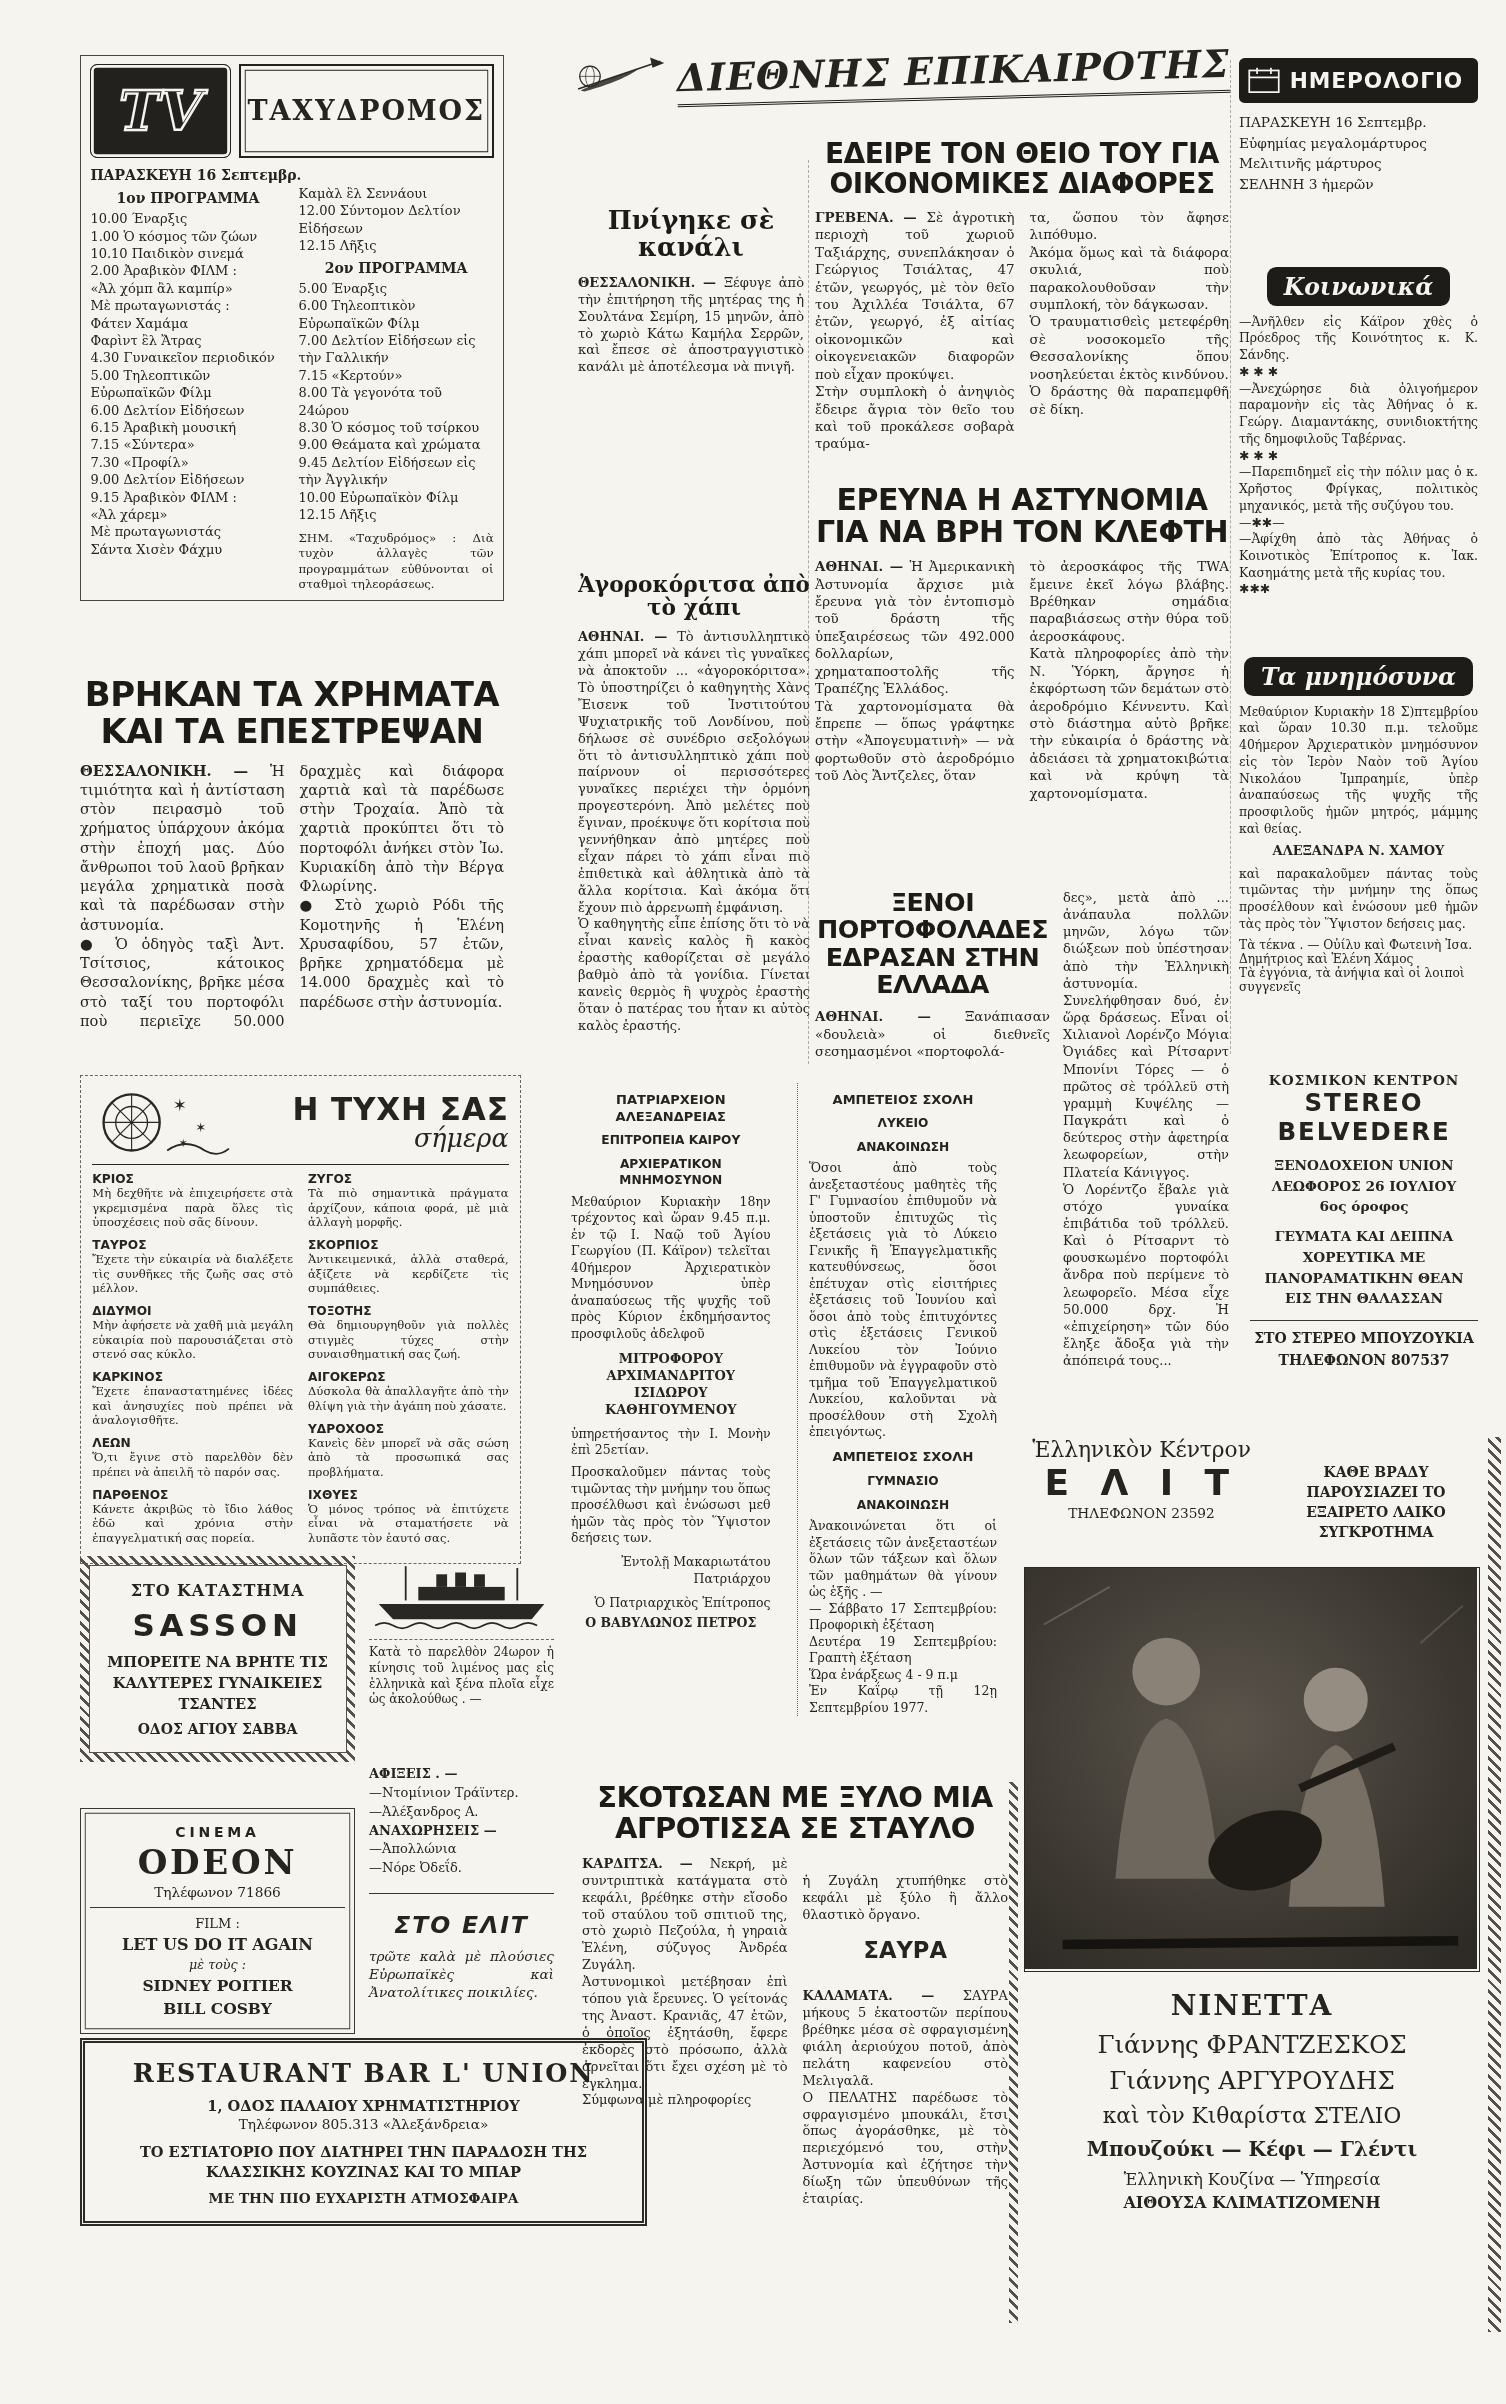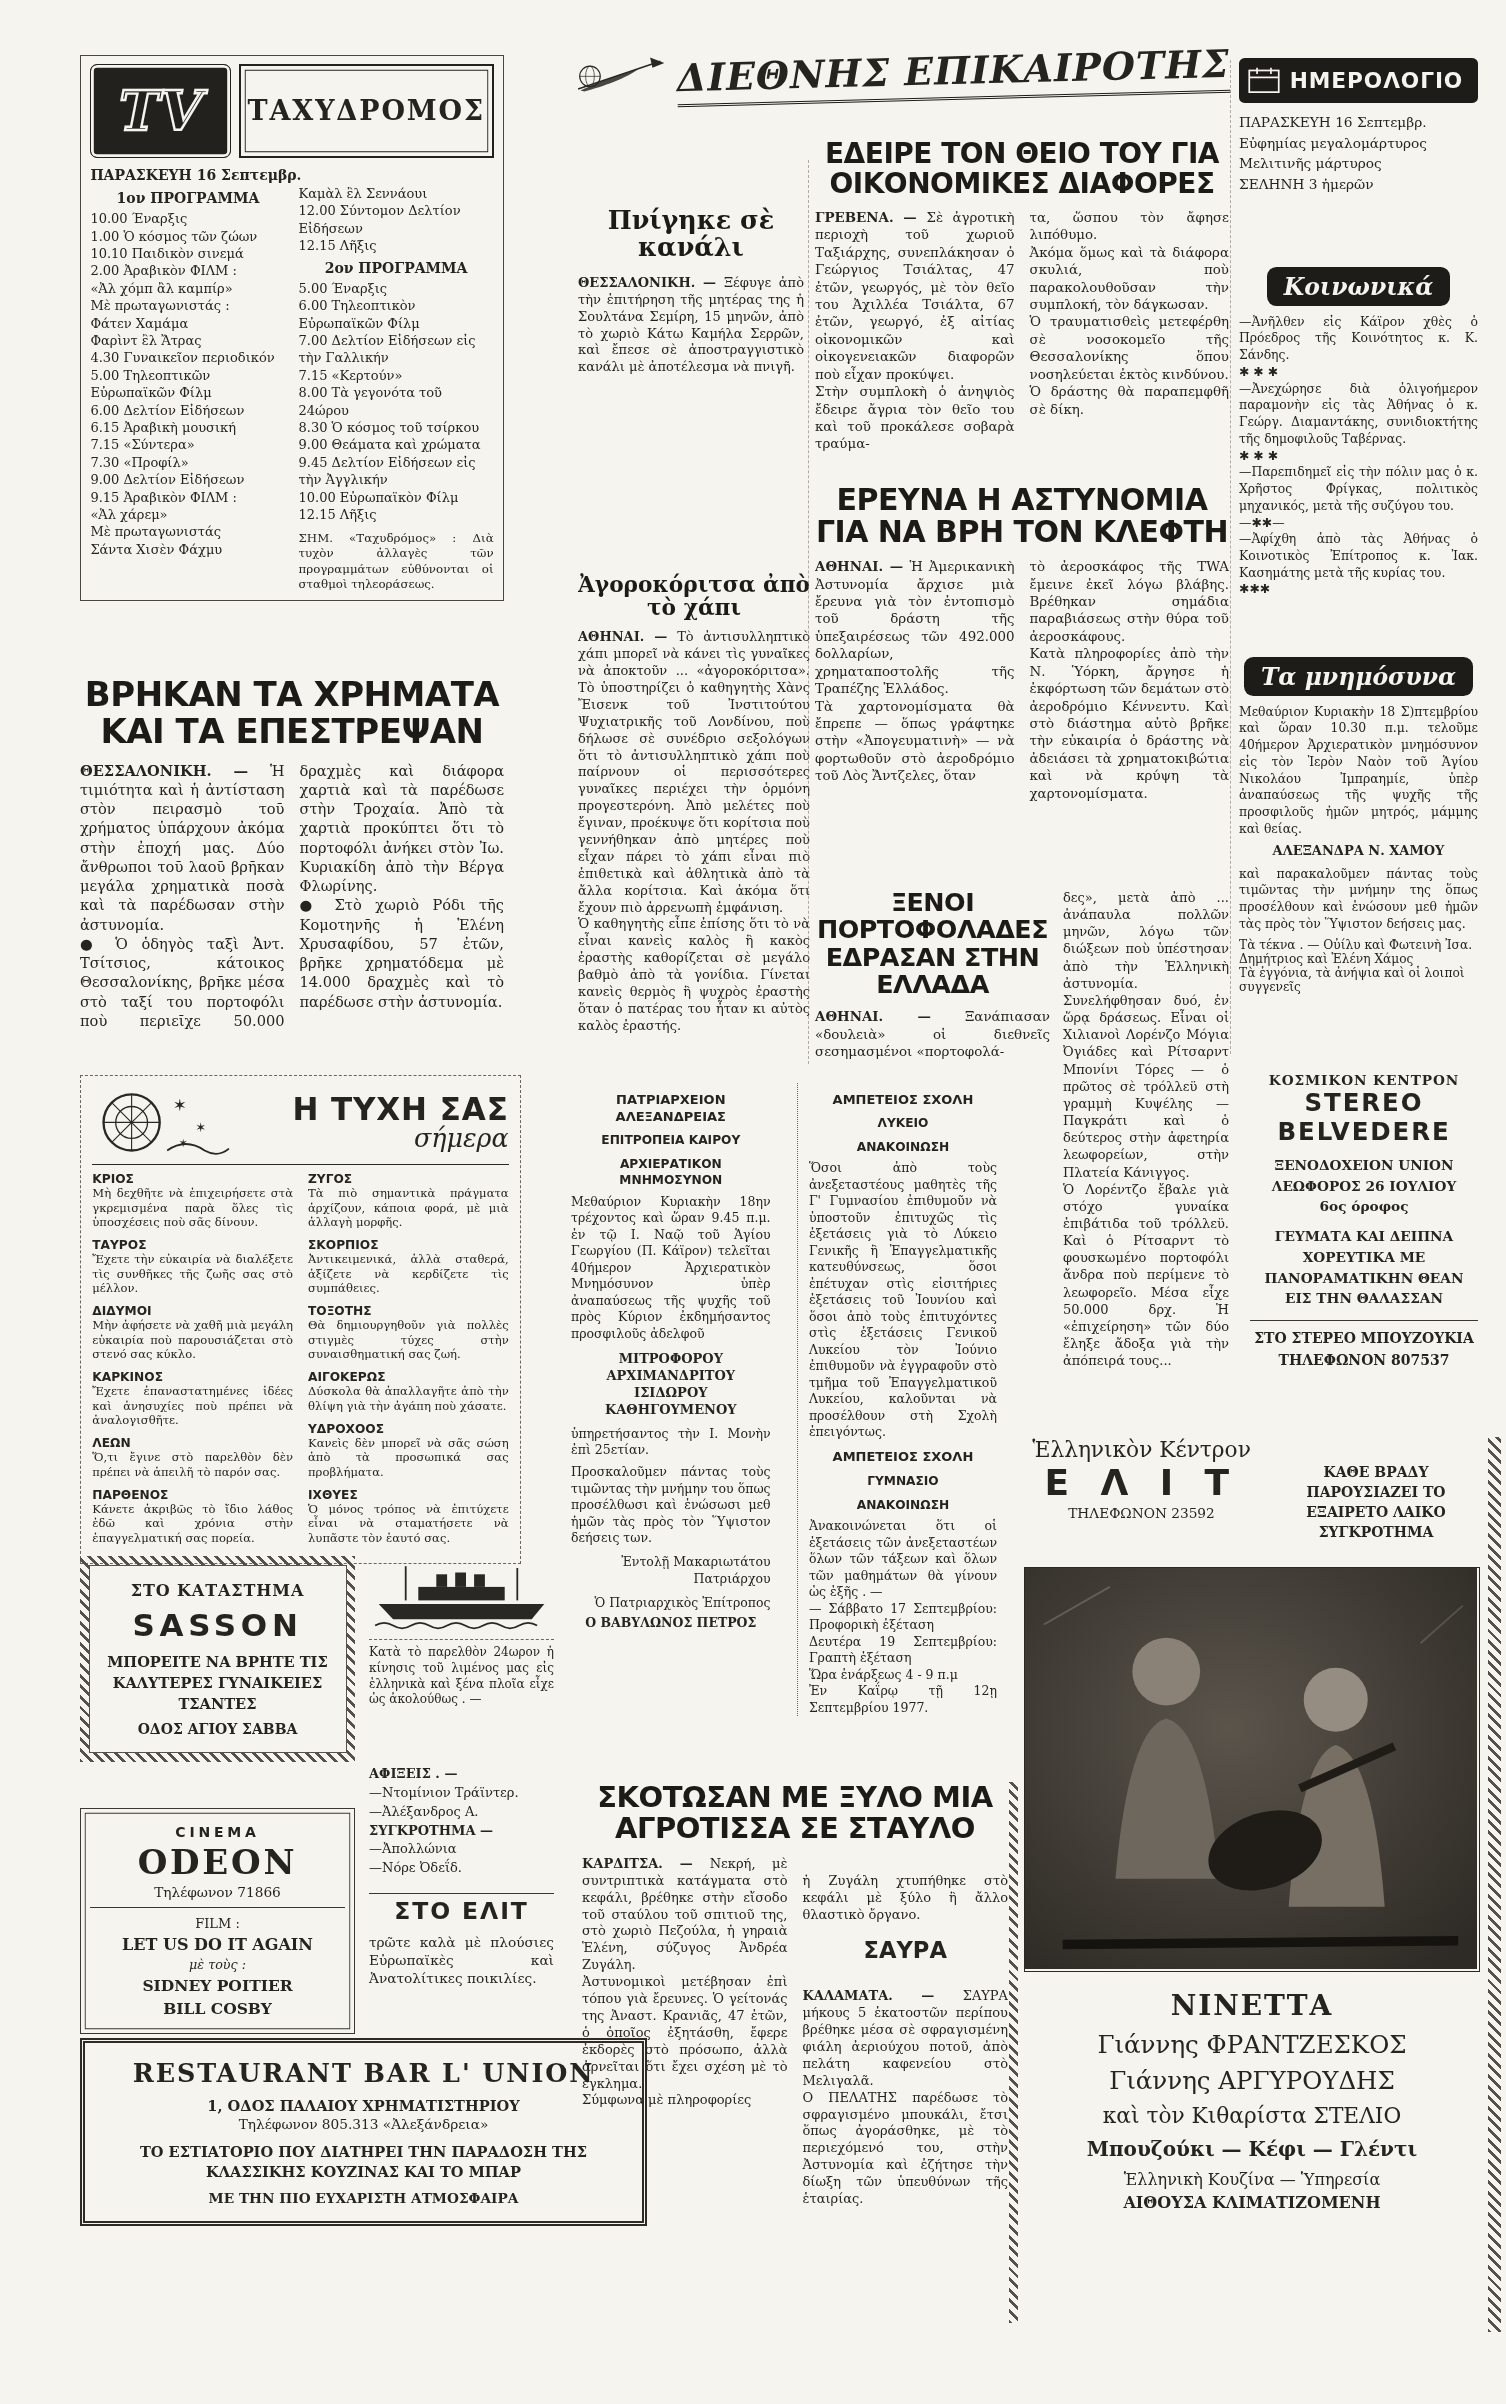--- a/index.html
+++ b/index.html
@@ -65,21 +65,21 @@
   #odeon { left:80px; top:1808px; width:275px; border:1.9px solid #3a3631;
            box-shadow:inset 0 0 0 3.8px #f6f4ee, inset 0 0 0 4.7px #3a3631; padding:15px 9.4px; text-align:center; }
   #odeon .l1 { font-family:"DejaVu Sans",sans-serif; font-weight:700; font-size:14px; letter-spacing:3.8px; }
   #odeon .nm { font-weight:700; font-size:34px; letter-spacing:2.8px; margin:1.9px 0; }
   #odeon .ph { font-size:13.7px; margin-bottom:7.5px; border-bottom:0.9px solid #3a3631; padding-bottom:7.5px;}
   #odeon .fl { font-size:13px; margin-top:7.5px;}
   #odeon .ft { font-weight:700; font-size:16px; margin:3.8px 0; }
   #odeon .wt { font-size:12.7px; font-style:italic; }
   #odeon .st { font-weight:700; font-size:15.5px; margin-top:3.8px; }
 
-  #elit-ad { left:369px; top:1893px; width:185px; text-align:center; border-top:1.9px solid #3a3631; padding-top:3px;}
+  #elit-ad { left:369px; top:1893px; width:185px; text-align:center; border-top:1.9px solid #3a3631; padding-top:17px;font-style:italic;}
   #elit-ad .nm { font-family:"DejaVu Sans",sans-serif; font-weight:800; font-size:23.5px; letter-spacing:1.9px; margin-bottom:7.5px; }
   #elit-ad .bd { font-size:13.7px; line-height:1.35; text-align:justify; }
 
   #union { left:80px; top:2038px; width:567px; border:5.6px double #2e2b26; padding:15px 19px; text-align:center; }
   #union .nm { font-weight:700; font-size:25.4px; letter-spacing:1.9px; }
   #union .l2 { font-weight:700; font-size:14.6px; margin-top:9.4px; }
   #union .l3 { font-size:13.7px; margin-top:1.9px; }
   #union .l4 { font-weight:700; font-size:14.6px; line-height:1.4; margin-top:9.4px; }
   #union .l5 { font-weight:700; font-size:13.7px; margin-top:7.5px; }
 
@@ -385,21 +385,21 @@
       <line x1="162" y1="20" x2="162" y2="56" stroke="#2a2824" stroke-width="2"></line>
       <path d="M4 84 q10 -6 20 0 t20 0 t20 0 t20 0 t20 0 t20 0 t20 0 t20 0 t20 0" fill="none" stroke="#2a2824" stroke-width="2"></path>
     </svg>
     <div class="txt">Κατὰ τὸ παρελθὸν 24ωρον ἡ κίνησις τοῦ λιμένος μας εἰς ἑλληνικὰ καὶ ξένα πλοῖα εἶχε ὡς ἀκολούθως . —</div>
   </div>
 
   <div class="blk" id="port-moves">
     <div class="hdr">ΑΦΙΞΕΙΣ . —</div>
     <div class="pre">—Ντομίνιον Τράϊντερ.
 —Ἀλέξανδρος Α.</div>
-    <div class="hdr">ΣΥΓΚΡΟΤΗΜΑ —</div>
+    <div class="hdr">ΑΝΑΧΩΡΗΣΕΙΣ —</div>
     <div class="pre">—Ἀπολλώνια
 —Νόρε Ὀδεΐδ.</div>
   </div>
 
   <div class="blk" id="odeon">
     <div class="l1">CINEMA</div>
     <div class="nm">ODEON</div>
     <div class="ph">Τηλέφωνον 71866</div>
     <div class="fl">FILM :</div>
     <div class="ft">LET US DO IT AGAIN</div>

